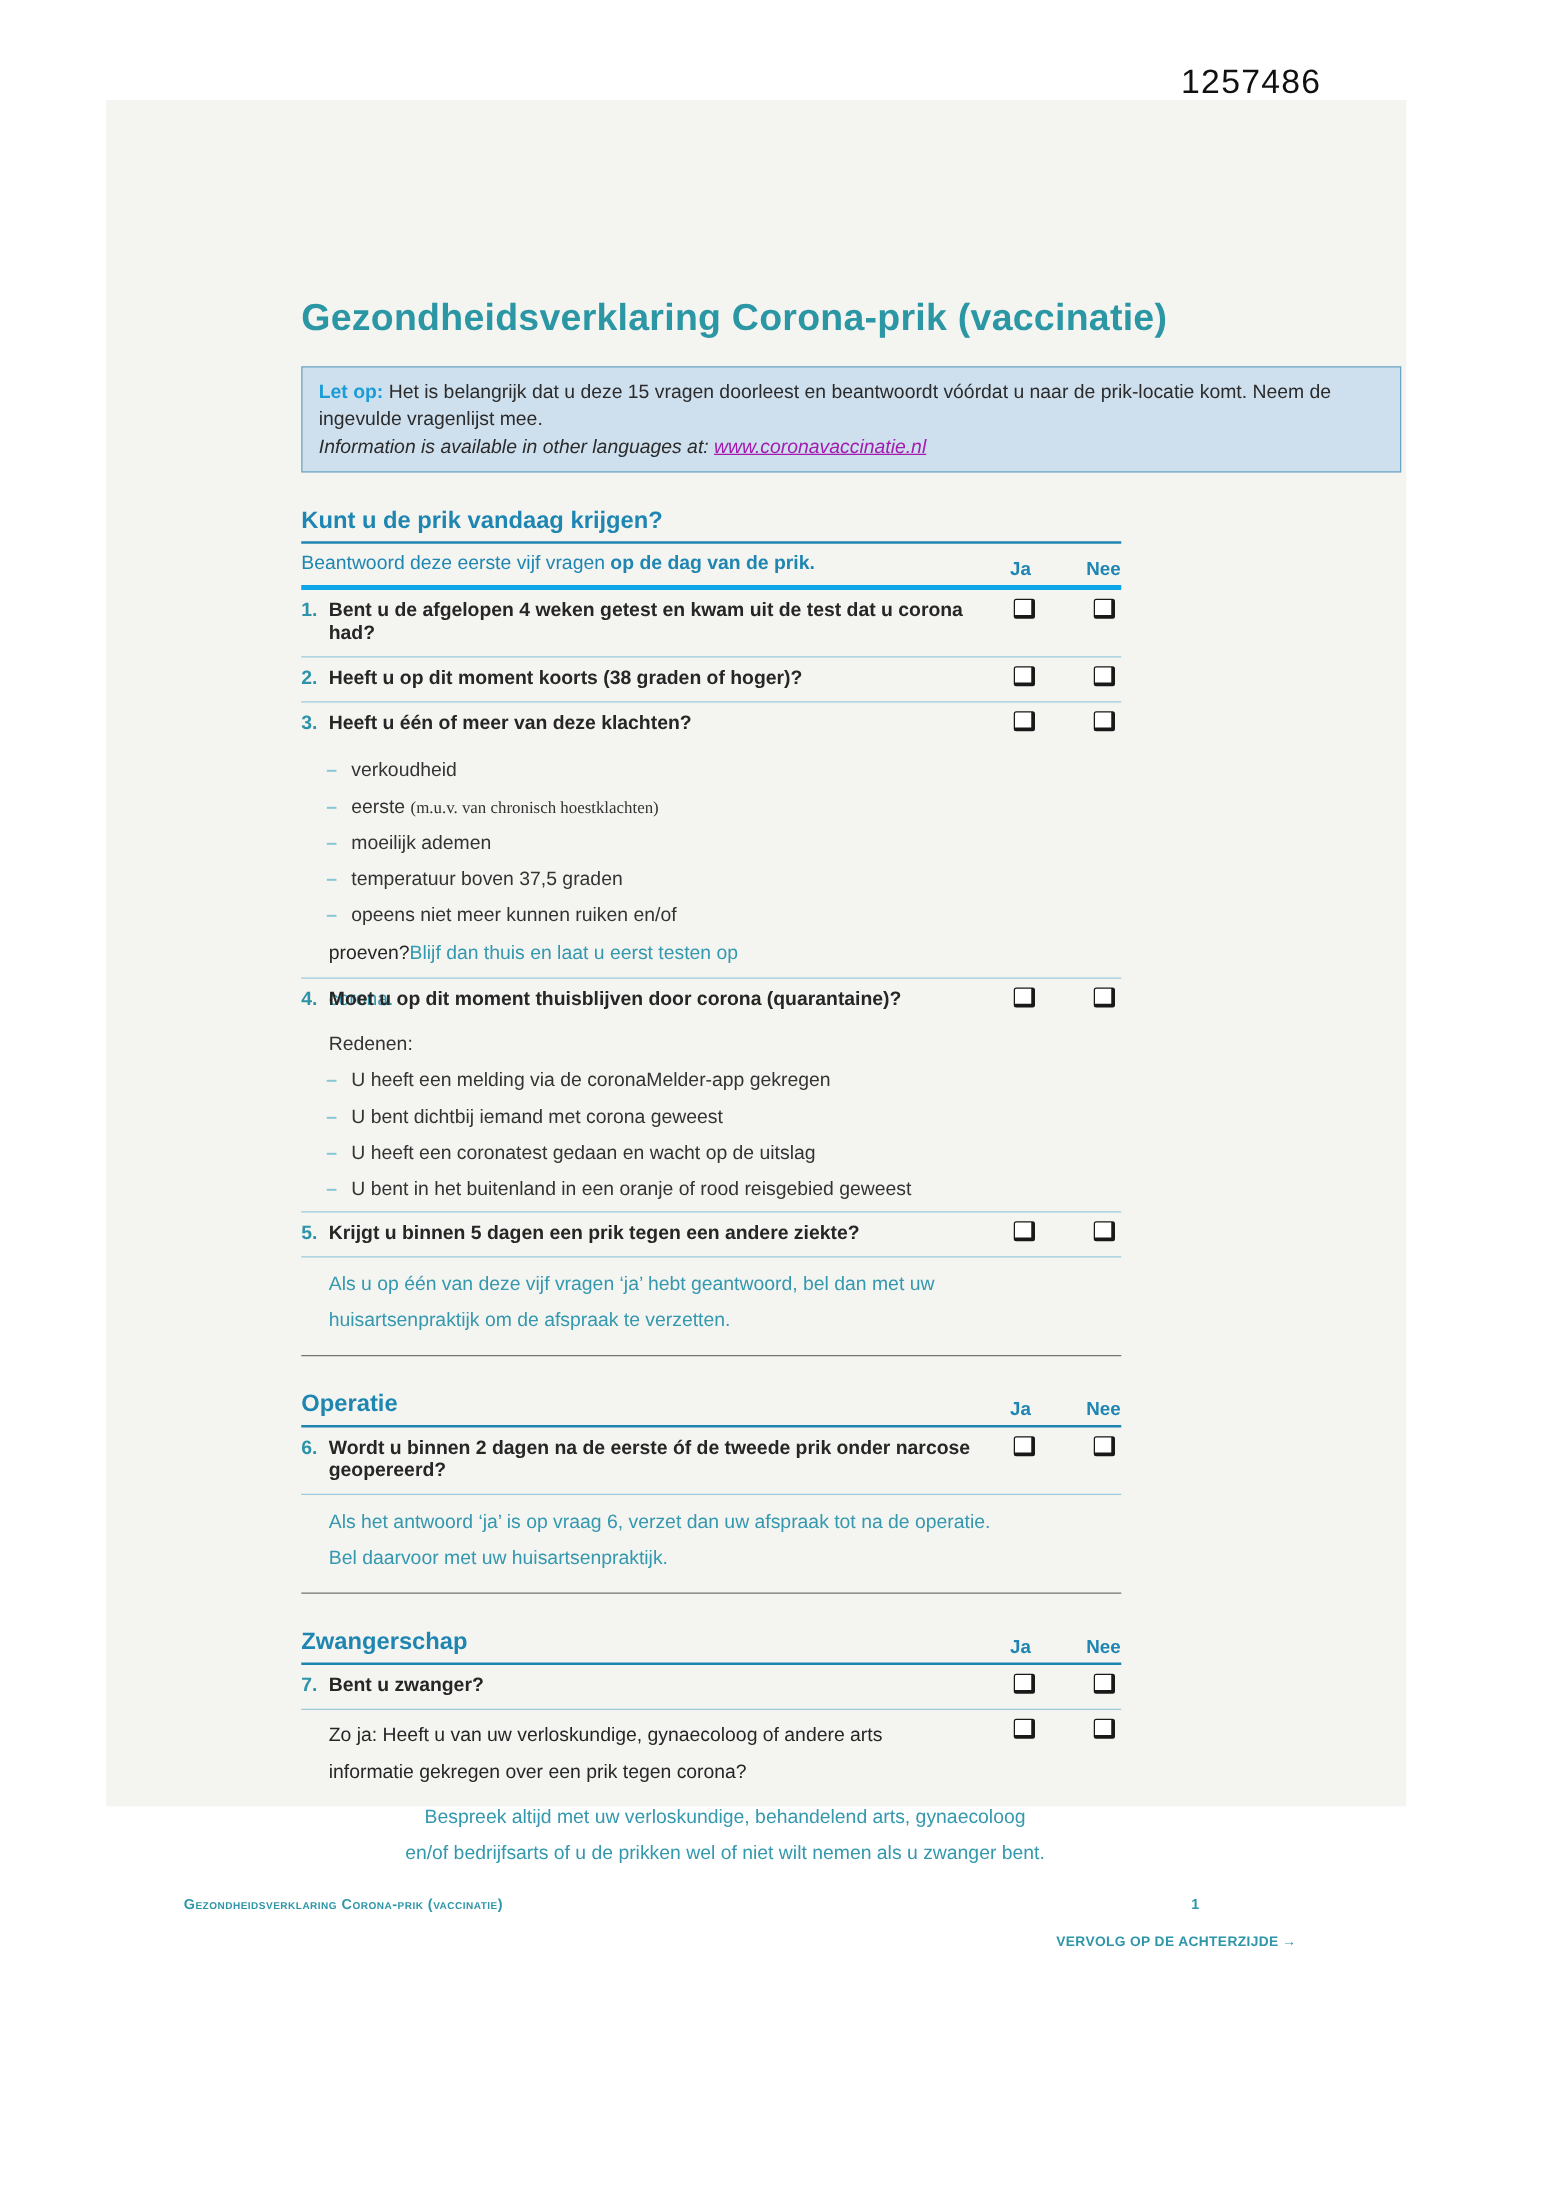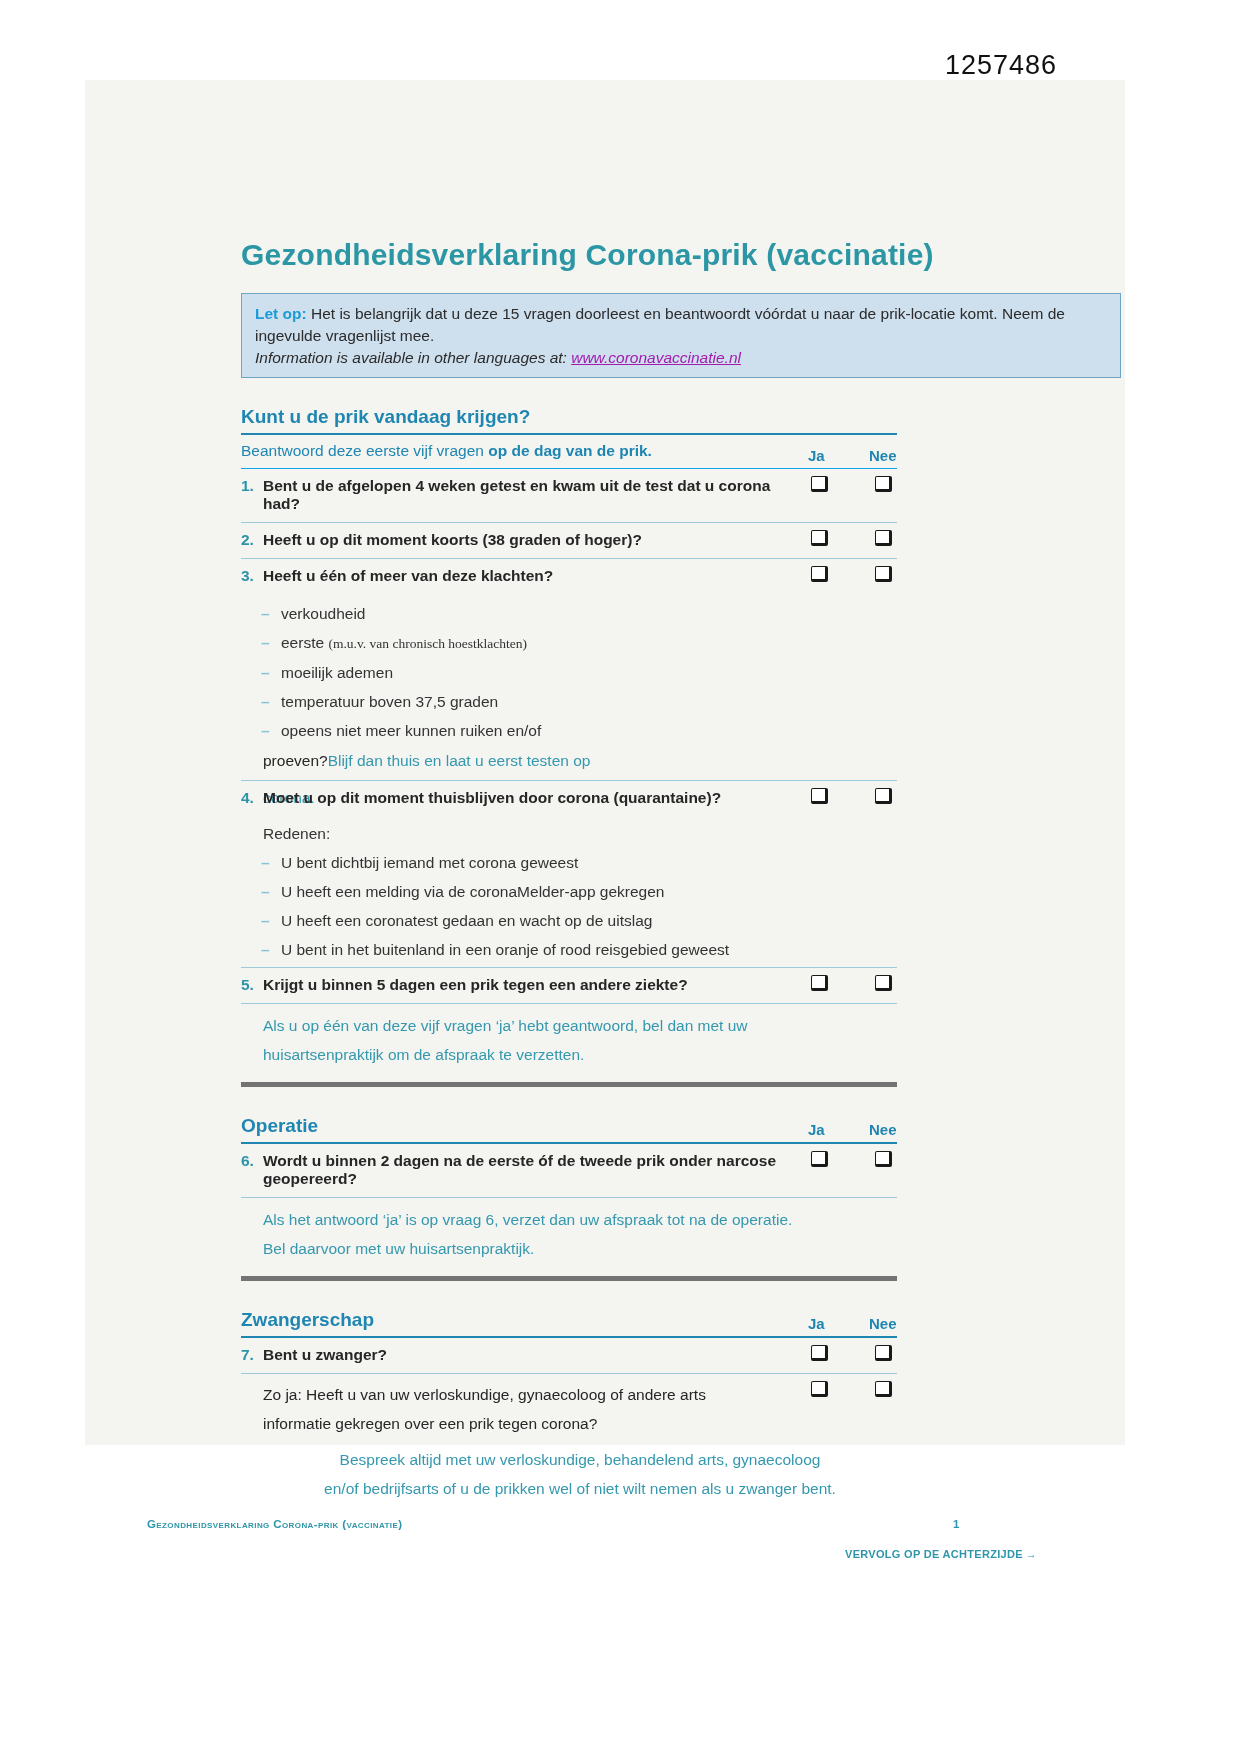--- a/index.html
+++ b/index.html
@@ -32,21 +32,21 @@
   .sec-head{
     position:relative;border-bottom:2.5px solid #1f86b2;padding:3px 0 5px 0;
   }
   .sec-head h2{margin:0;font-size:19px;font-weight:bold;color:#1f86b2;}
   .col-ja,.col-nee{
     position:absolute;bottom:4px;font-size:15px;font-weight:bold;color:#1f86b2;
   }
   .col-ja{left:567px;}
   .col-nee{left:628px;}
   .introrow{
-    position:relative;padding:7px 0 8px 0;border-bottom:1px solid #0ea5e9;
+    position:relative;padding:7px 0 8px 0;border-bottom:4px solid #0ea5e9;
     font-size:15.5px;color:#1f86b2;
   }
   .introrow b{font-weight:bold;}
   .qrow{
     position:relative;padding:8px 0 9px 0;font-size:15.5px;width:656px;
   }
   .line-below{border-bottom:1px solid #9dc9db;}
   .line-above{border-top:1px solid #9dc9db;}
   .qnum{
     position:absolute;left:0;top:8px;font-weight:bold;color:#2d93a8;
@@ -70,21 +70,21 @@
   }
   .dash{color:#85c7d6;display:inline-block;width:20px;font-weight:bold;}
   .serif-note{
     font-family:"Liberation Serif", serif;font-size:13.5px;color:#333;
   }
   .cont-line{margin:12px 0 0 22px;font-size:15.5px;padding-bottom:10px;}
   .cont-dark{color:#262626;}
   .cont-teal,.teal{color:#3498ae;}
   .sublabel{margin:9px 0 0 22px;font-size:15.5px;color:#333;}
   .advisory{
-    margin:0;padding:7px 0 13px 22px;border-bottom:5px solid #737373;
+    margin:0;padding:7px 0 13px 22px;border-bottom:1px solid #737373;
   }
   .advisory.noline{border-bottom:none;text-align:center;}
   .advisory div{
     font-size:15.5px;color:#3498ae;line-height:29px;
   }
   .followup{position:relative;padding:6px 0 0 0;}
   .followup .fline{
     margin-left:22px;font-size:15.5px;color:#262626;line-height:29px;
   }
   .gap8{height:8px;}
@@ -162,22 +162,22 @@
       <div class="cont-line"><span class="cont-dark">proeven?</span><span class="cont-teal">Blijf dan thuis en laat u eerst testen op</span></div>
 
       <div class="qrow line-above">
         <span class="overlap">corona.</span>
         <span class="qnum">4.</span>
         <span class="qtext">Moet u op dit moment thuisblijven door corona (quarantaine)?</span>
         <span class="cb cb-ja"></span>
         <span class="cb cb-nee"></span>
       </div>
       <div class="sublabel">Redenen:</div>
+      <div class="dash-item"><span class="dash">–</span><span>U heeft een melding via de coronaMelder-app gekregen</span></div>
       <div class="dash-item"><span class="dash">–</span><span>U bent dichtbij iemand met corona geweest</span></div>
-      <div class="dash-item"><span class="dash">–</span><span>U heeft een melding via de coronaMelder-app gekregen</span></div>
       <div class="dash-item"><span class="dash">–</span><span>U heeft een coronatest gedaan en wacht op de uitslag</span></div>
       <div class="dash-item"><span class="dash">–</span><span>U bent in het buitenland in een oranje of rood reisgebied geweest</span></div>
       <div class="gap8"></div>
 
       <div class="qrow line-above line-below">
         <span class="qnum">5.</span>
         <span class="qtext">Krijgt u binnen 5 dagen een prik tegen een andere ziekte?</span>
         <span class="cb cb-ja"></span>
         <span class="cb cb-nee"></span>
       </div>

